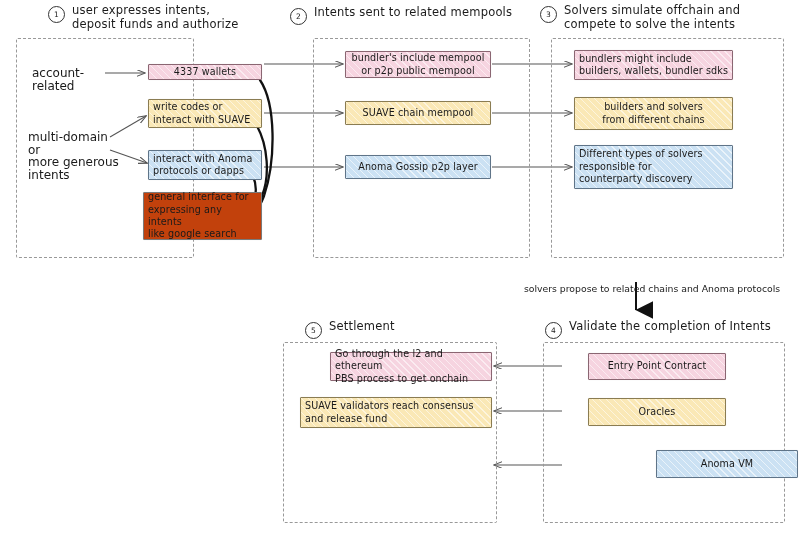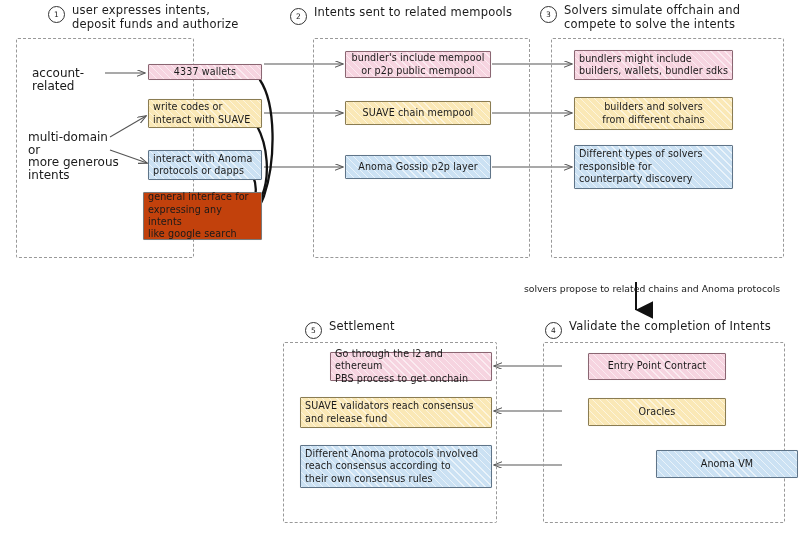--- a/index.html
+++ b/index.html
@@ -200,25 +200,20 @@
   <div class="abs node pink left" style="left:302px;top:352px;width:162px;height:29px;margin-left:28px;">
     <span class="txt">Go through the l2 and ethereum
 PBS process to get onchain</span>
   </div>
 
   <div class="abs node yellow left" style="left:300px;top:397px;width:192px;height:31px;">
     <span class="txt">SUAVE validators reach consensus
 and release fund</span>
   </div>
 
-  <div class="abs node blue left" style="left:300px;top:445px;width:192px;height:43px;">
-    <span class="txt">Different Anoma protocols involved
- reach consensus according to
-their own consensus rules</span>
-  </div>
 
   <div class="abs sec-head" style="left:545px;top:320px;width:250px;">
     <div class="num-circle">4</div>
     <div class="sec-title">Validate the completion of Intents</div>
   </div>
 
   <div class="abs dashed" style="left:543px;top:342px;width:242px;height:181px;"></div>
 
   <div class="abs node pink" style="left:588px;top:353px;width:138px;height:27px;">
     <span class="txt">Entry Point Contract</span>

